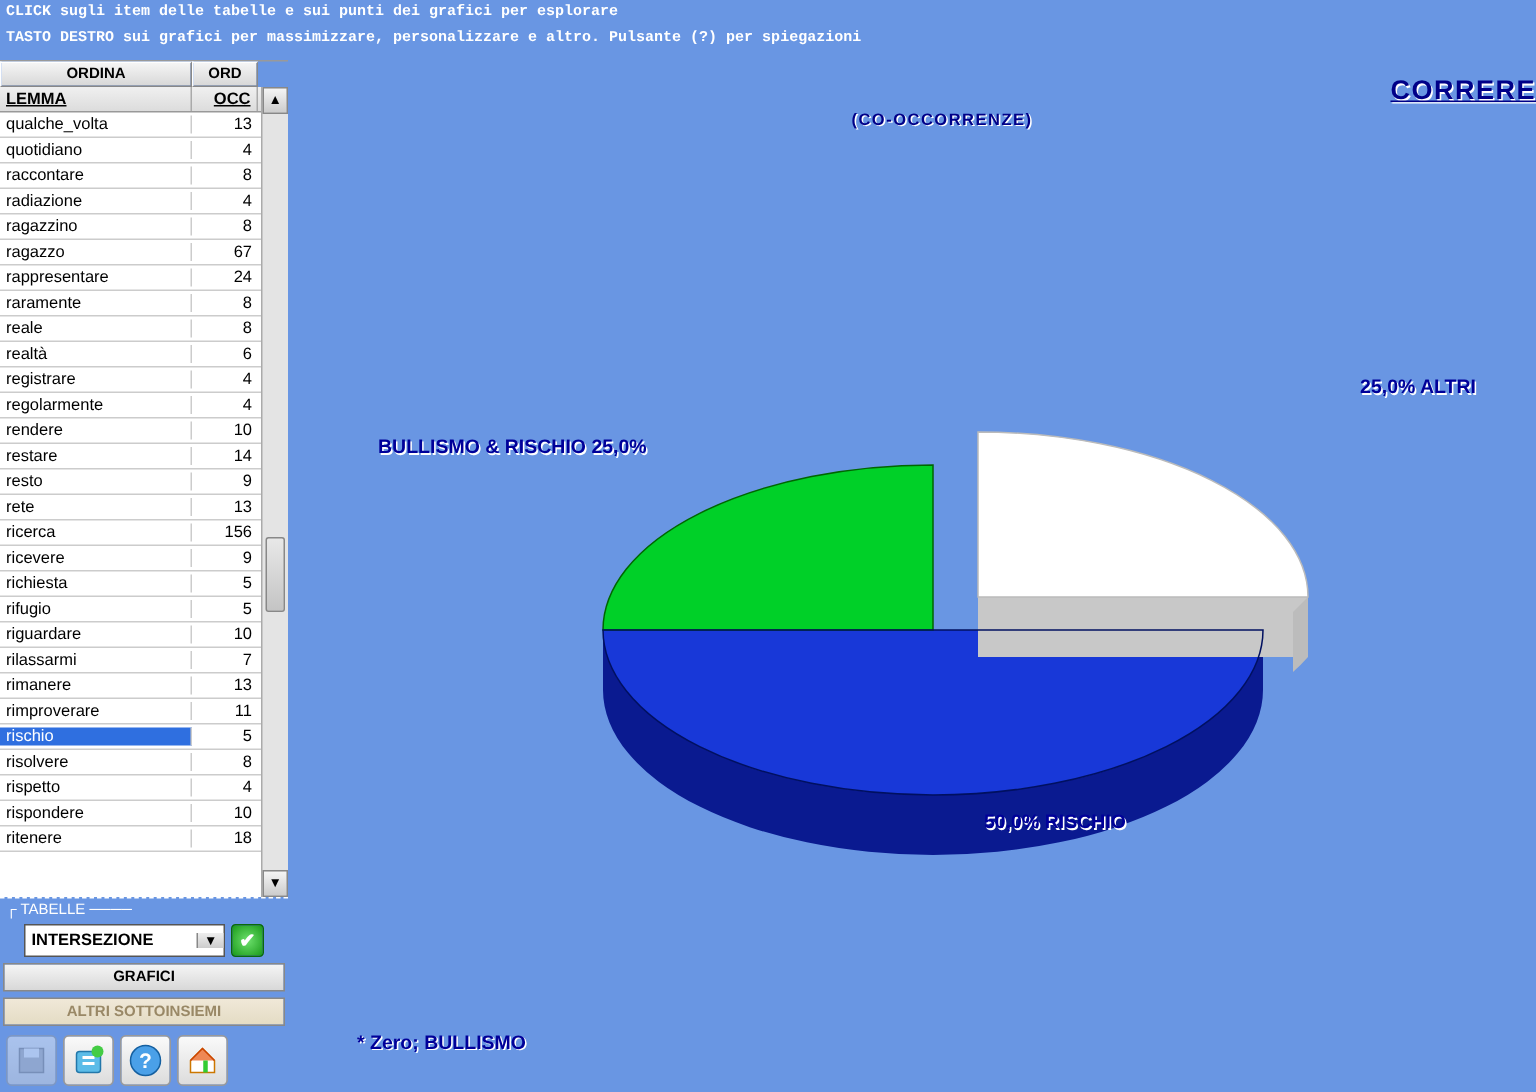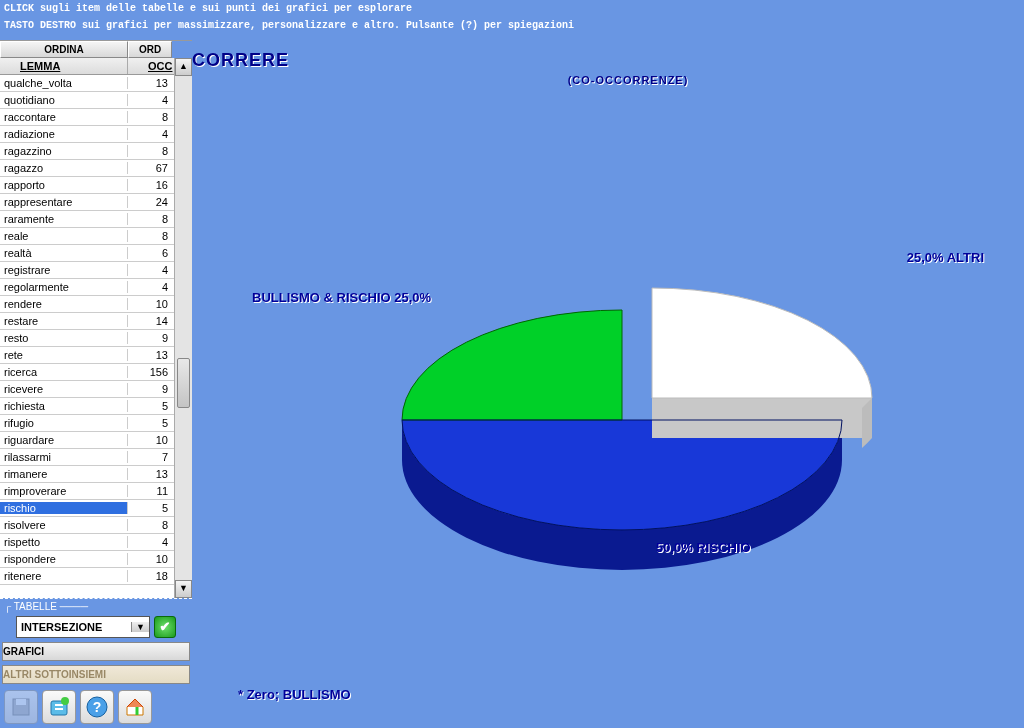--- a/index.html
+++ b/index.html
@@ -60,21 +60,21 @@
     overflow: hidden;
   }
   .th-row {
     display: flex;
     background: linear-gradient(#f0f0f0,#dcdcdc);
     border-bottom: 1px solid #999;
   }
   .th-row .th {
     font-size: 11px;
     font-weight: bold;
-    padding: 2px 20px;
+    padding: 2px 4px;
     border-right: 1px solid #aaa;
     text-decoration: underline;
   }
   .th-row .th.c1 { flex: 0 0 128px; }
   .th-row .th.c2 { flex: 0 0 44px; text-align: right; }
   .row {
     display: flex;
     font-size: 11px;
     border-bottom: 1px solid #ccc;
     height: 17px;
@@ -149,21 +149,21 @@
     font-size: 13px;
     text-align: center;
     line-height: 20px;
     font-weight: bold;
   }
   .section-btn {
     background: linear-gradient(#f5f5f5,#d8d8d8);
     border: 1px solid #888;
     font-size: 10px;
     font-weight: bold;
-    text-align: left;
+    text-align: center;
     padding: 3px 0;
     margin: 2px 2px;
   }
   .section-btn.muted {
     background: linear-gradient(#f0e8d8,#e4dcc4);
     color: #998866;
   }
   .toolbar {
     display: flex;
     gap: 4px;
@@ -179,26 +179,27 @@
     justify-content: center;
   }
   .tool-btn svg { width: 24px; height: 24px; }
   .chart-area {
     flex: 1;
     position: relative;
   }
   .chart-title {
     position: absolute;
     top: 10px; left: 0; right: 0;
-    text-align: left;
+    text-align: right;
     color: #000088;
     font-weight: bold;
     font-size: 18px;
     text-shadow: 1px 1px 0 #fff;
     letter-spacing: 1px;
+    text-decoration: underline;
   }
   .chart-subtitle {
     position: absolute;
     top: 34px; left: 0; right: 0;
     text-align: center;
     color: #000088;
     font-weight: bold;
     font-size: 11px;
     text-shadow: 1px 1px 0 #fff;
     letter-spacing: 1px;
@@ -259,24 +260,20 @@
             </div>
             <div class="row">
               <div class="c1">ragazzino</div>
               <div class="c2">8</div>
             </div>
             <div class="row">
               <div class="c1">ragazzo</div>
               <div class="c2">67</div>
             </div>
             <div class="row">
-              <div class="c1">rapporto</div>
-              <div class="c2">16</div>
-            </div>
-            <div class="row">
               <div class="c1">rappresentare</div>
               <div class="c2">24</div>
             </div>
             <div class="row">
               <div class="c1">raramente</div>
               <div class="c2">8</div>
             </div>
             <div class="row">
               <div class="c1">reale</div>
               <div class="c2">8</div>

